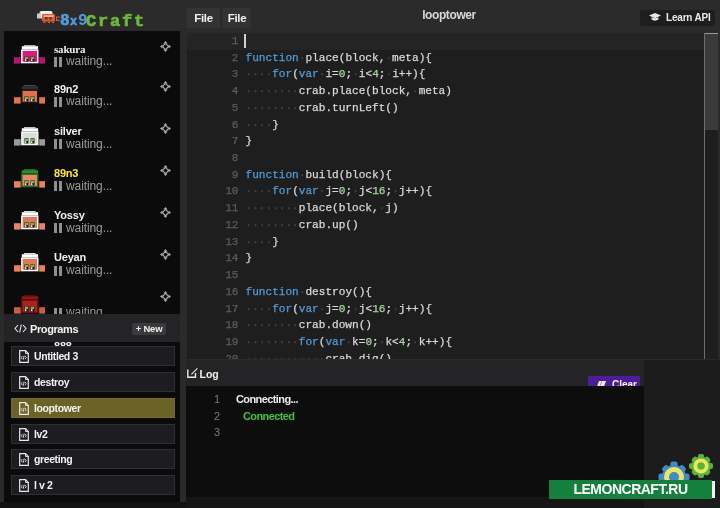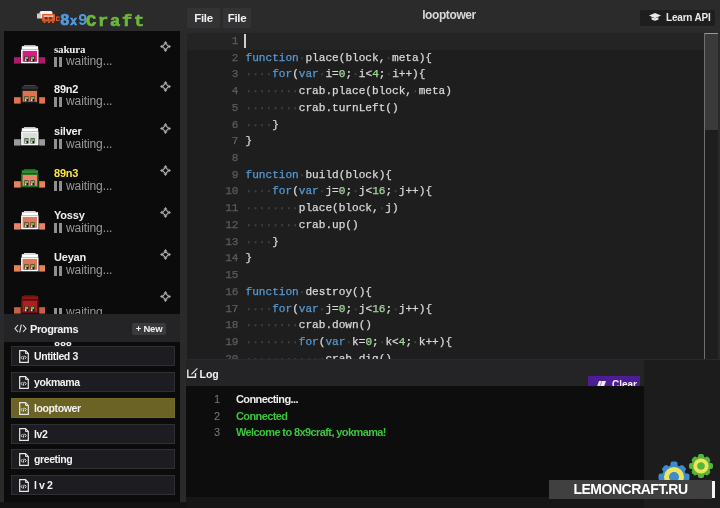--- a/index.html
+++ b/index.html
@@ -39,27 +39,27 @@
 
 #sbtrack { left:704px; top:33px; width:1px; height:326px; background:#6f6f6f; }
 #sbthumb { left:705px; top:33px; width:13px; height:97px; background:#3a3a3a; border-top:1px solid #9a9a9a; }
 
 #loghead { left:186px; top:360px; width:458px; height:26px; background:#242426; }
 #logtitle { left:199.5px; top:368px; color:#f2f2f2; font-weight:bold; font-size:10.5px; height:12px; line-height:12px; }
 #clearbtn { left:588px; top:364px; width:52px; height:18px; background:#4c1d95; color:#f0f0f0; font-size:10px; font-weight:bold; line-height:18px;margin-top:12px; }
 #logbody { left:186px; top:386px; width:458px; height:111.5px; background:#0d0d0d; }
 .logn { position:absolute; width:34px; text-align:right; color:#7a7a7a; font-size:11px; height:13px; line-height:13px; }
 .logt { position:absolute; left:50px; font-size:11px; font-weight:bold; height:13px; line-height:13px; letter-spacing:-0.6px; }
-.green { color:#3cc43c; }
+.green { color:#3cc43c;margin-left:7px; }
 
 #rightfill { left:644px; top:360px; width:76px; height:148px; background:#1c1c1c; }
 #bottomfill { left:186px; top:497px; width:458px; height:11px; background:#161616; }
 #leftbottom { left:0px; top:502px; width:186px; height:6px; background:#131313; }
 
-#banner { left:549px; top:480px; width:163px; height:18.5px; background:#404040; color:#ffffff; font-size:14px; font-weight:bold; text-align:center; line-height:18.5px; letter-spacing:-0.5px; }
+#banner { left:549px; top:480px; width:163px; height:18.5px; background:#15803d; color:#ffffff; font-size:14px; font-weight:bold; text-align:center; line-height:18.5px; letter-spacing:-0.5px; }
 #bannerbar { left:712px; top:481px; width:2.5px; height:17px; background:#f4f4f4; }
 #tinytext { left:690px; top:499px; width:28px; height:5px; color:#5c2323; font-size:5px; line-height:5px; overflow:hidden; }
 </style>
 </head>
 <body>
 <div id="stage">
   <div class="abs" id="topbar"></div>
 
   <svg class="abs" style="left:36px; top:7.5px;" width="115" height="22" viewBox="0 0 115 22">
     <rect x="3.5" y="3" width="13" height="7.5" rx="2" fill="#f2f2f2"></rect>
@@ -311,21 +311,21 @@
           <path d="M3.4,6 L2.2,7.6 L3.4,9.2 M6,6 L7.2,7.6 L6,9.2 M5.2,5.6 L4.2,9.7" stroke="#e8e8e8" stroke-width="0.9" fill="none"></path>
         </svg>
         <span class="txt">Untitled 3</span>
       </div>
       <div class="abs pitem" style="top:372.05px;">
         <svg width="10" height="13" viewBox="0 0 10 13">
           <path d="M0.7,0.7 L6.5,0.7 L9.3,3.5 L9.3,12.3 L0.7,12.3 Z" fill="none" stroke="#e8e8e8" stroke-width="1.2"></path>
           <path d="M6.5,0.7 L6.5,3.5 L9.3,3.5" fill="none" stroke="#e8e8e8" stroke-width="0.9"></path>
           <path d="M3.4,6 L2.2,7.6 L3.4,9.2 M6,6 L7.2,7.6 L6,9.2 M5.2,5.6 L4.2,9.7" stroke="#e8e8e8" stroke-width="0.9" fill="none"></path>
         </svg>
-        <span class="txt">yokmama</span>
+        <span class="txt">destroy</span>
       </div>
       <div class="abs pitem sel" style="top:397.8px;">
         <svg width="10" height="13" viewBox="0 0 10 13">
           <path d="M0.7,0.7 L6.5,0.7 L9.3,3.5 L9.3,12.3 L0.7,12.3 Z" fill="none" stroke="#e8e8e8" stroke-width="1.2"></path>
           <path d="M6.5,0.7 L6.5,3.5 L9.3,3.5" fill="none" stroke="#e8e8e8" stroke-width="0.9"></path>
           <path d="M3.4,6 L2.2,7.6 L3.4,9.2 M6,6 L7.2,7.6 L6,9.2 M5.2,5.6 L4.2,9.7" stroke="#e8e8e8" stroke-width="0.9" fill="none"></path>
         </svg>
         <span class="txt">looptower</span>
       </div>
       <div class="abs pitem" style="top:423.55px;">
@@ -374,21 +374,20 @@
       <line x1="5.8" y1="0" x2="3.3" y2="7" stroke="#9a9a9a" stroke-width="1"></line>
     </svg>
     <span style="position:absolute; left:24px;">Clear</span>
   </div>
   <div class="abs" id="logbody"></div>
   <div class="abs logn" style="left:186px; top:393px;">1</div>
   <div class="abs logt" style="left:236px; top:393px; color:#ececec;">Connecting...</div>
   <div class="abs logn" style="left:186px; top:409.5px;">2</div>
   <div class="abs logt green" style="left:236px; top:409.5px;">Connected</div>
   <div class="abs logn" style="left:186px; top:425.5px;">3</div>
-  <div class="abs logt green" style="left:236px; top:425.5px;">Welcome to 8x9craft, yokmama!</div>
 
   <div class="abs" id="rightfill"></div>
   <div class="abs" id="bottomfill"></div>
   <div class="abs" id="leftbottom"></div>
 
   <svg class="abs" style="left:650px; top:446px;" width="70" height="52" viewBox="0 0 70 52">
     <g transform="translate(24,31)">
       <g fill="#3e8cc9">
         <rect x="-3.5" y="-15.5" width="7" height="31" rx="2"></rect>
         <rect x="-15.5" y="-3.5" width="31" height="7" rx="2"></rect>

